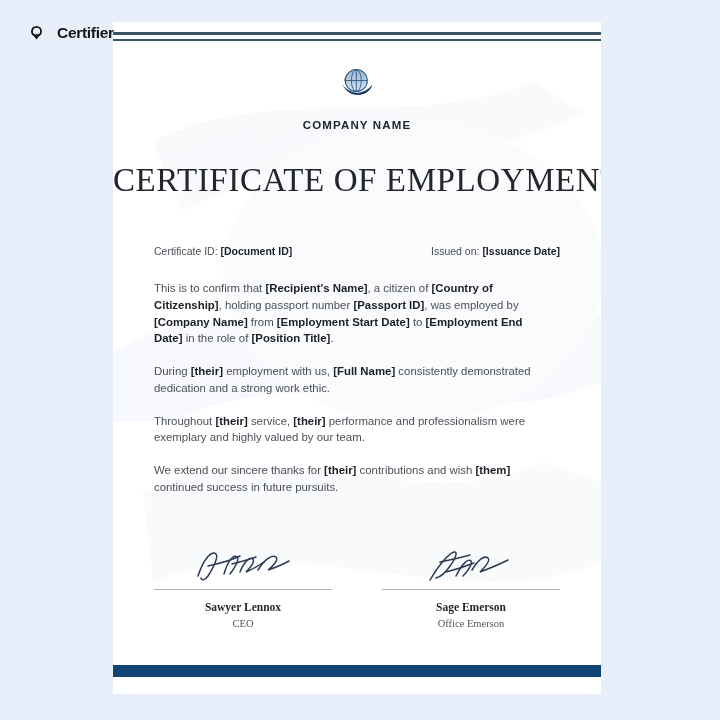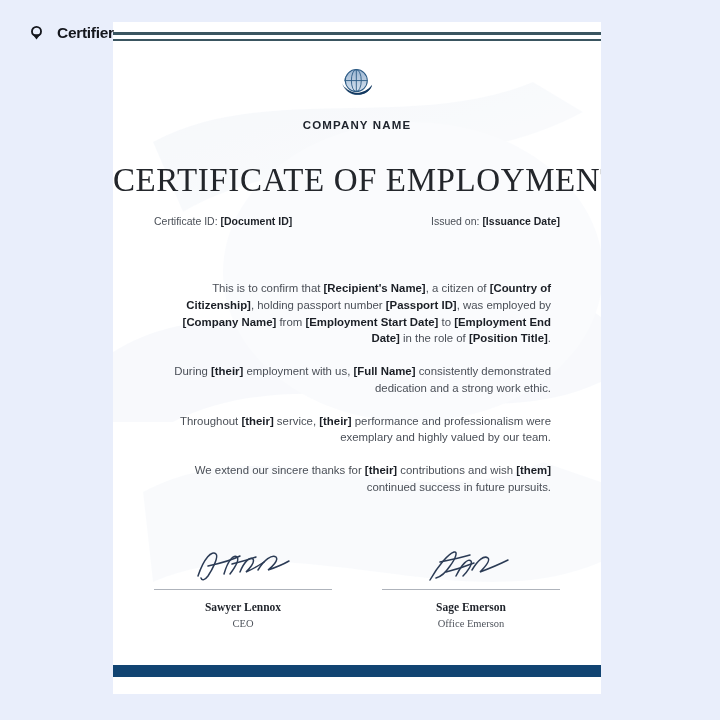--- a/index.html
+++ b/index.html
@@ -113,37 +113,36 @@
     font-size: 33px;
     font-weight: normal;
     letter-spacing: 0.6px;
     color: #23262b;
     white-space: nowrap;
   }
 
   
   .meta {
     position: absolute;
-    top: 193px;
+    top: 223px;
     left: 41px;
     right: 41px;
     display: flex;
     justify-content: space-between;
     font-size: 10.5px;
     color: #4a4f57;
   }
   .meta b { color: #1d2128; font-weight: bold; }
 
   
   .body {
     position: absolute;
     top: 258px;
     left: 41px;
     right: 50px;
-    text-align: right;
   }
   .body p {
     font-size: 11.4px;
     line-height: 1.47;
     color: #4a4f57;
     margin-bottom: 16px;
   }
   .body p:last-child { margin-bottom: 0; }
   .body b { color: #1a1e25; font-weight: bold; }
 

